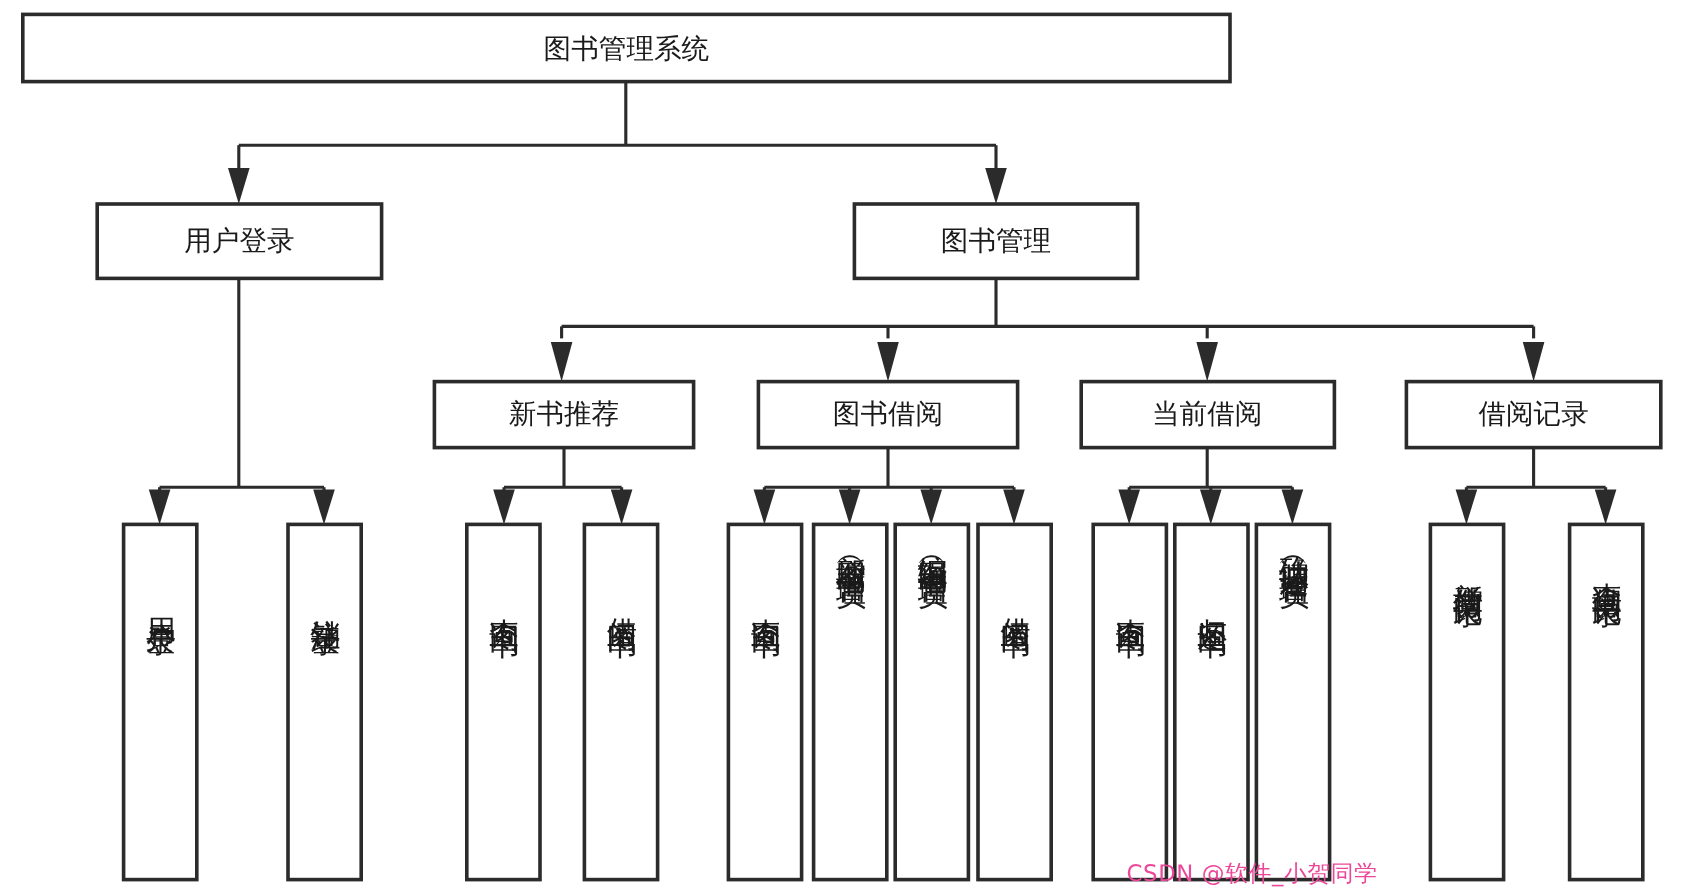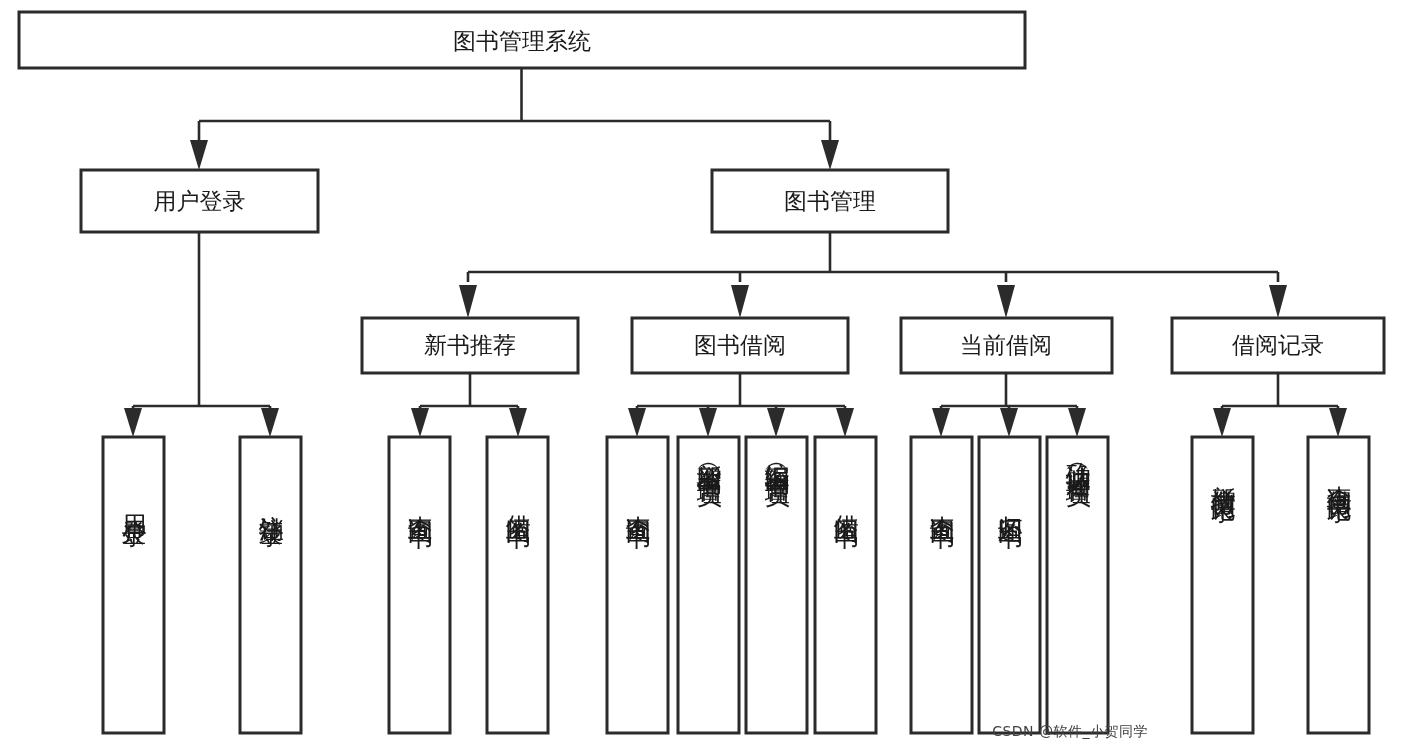--- a/index.html
+++ b/index.html
@@ -68,22 +68,22 @@
     line-height: 1.06;
     color: #1a1a1a;
     letter-spacing: 3px;
     white-space: nowrap;
   }
   #watermark {
     position: absolute;
     right: 12px;
     bottom: 6px;
     font-family: "DejaVu Sans", "Liberation Sans", sans-serif;
-    font-size: 14px;
-    color: #404040;
+    font-size: 19px;
+    color: #ec4899;
     letter-spacing: 0.5px;
     user-select: none;
   }
 </style>
 </head>
 <body>
 
 <div id="diagram-root">
 
   <svg id="flow" viewBox="0 0 1405 747">

